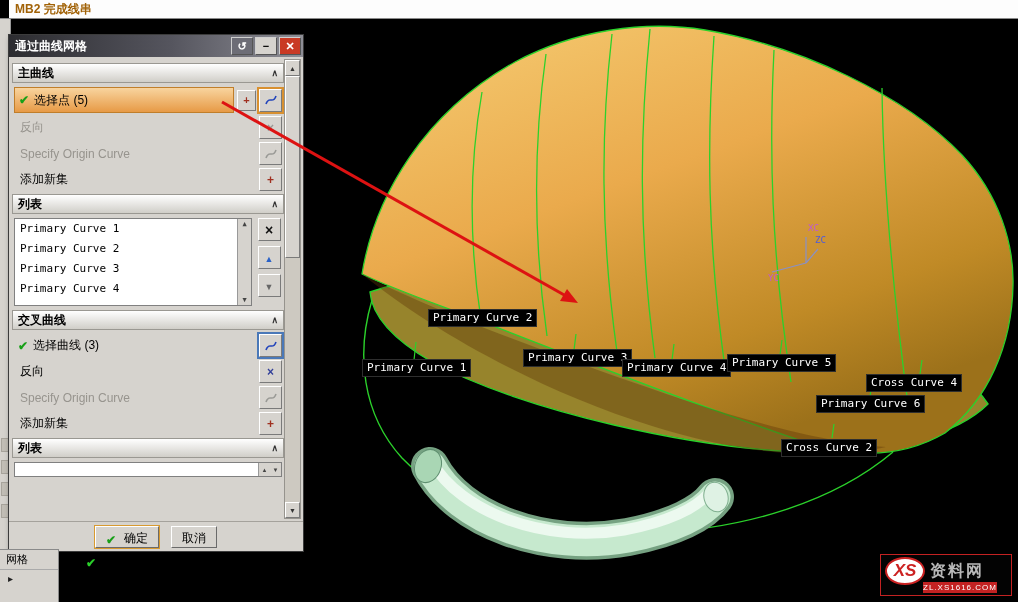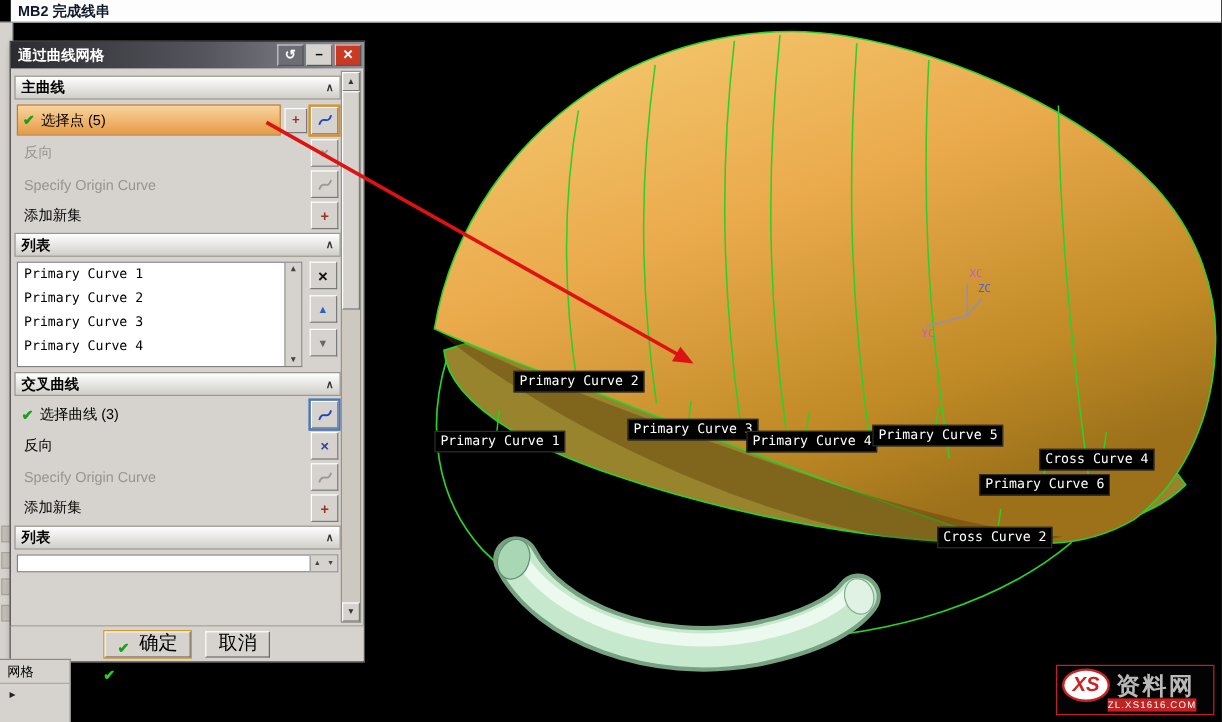--- a/index.html
+++ b/index.html
@@ -3,21 +3,21 @@
 <meta charset="utf-8">
 <style>
   html,body{margin:0;padding:0;background:#222;}
   #page{position:relative;width:1018px;height:602px;background:#000;overflow:hidden;
         font-family:"Liberation Sans",sans-serif;}
 
   
   .topbar{position:absolute;top:0;left:0;width:100%;height:18px;background:#fdfdfd;
           border-bottom:1px solid #8a8a8a;z-index:15;}
   .topbar .blk{position:absolute;left:0;top:0;width:9px;height:18px;background:#000;}
-  .topbar .title{position:absolute;left:15px;top:1px;font-size:12px;font-weight:bold;color:#0f172a;}
+  .topbar .title{position:absolute;left:15px;top:1px;font-size:12px;font-weight:bold;color:#a16207;}
 
   
   .leftstrip{position:absolute;left:0;top:18px;width:10px;bottom:0;background:#d6d3ce;
              border-right:1px solid #9a9a9a;z-index:4;}
   .leftstrip .tick{position:absolute;left:1px;width:7px;height:12px;background:#c2beb6;border:1px solid #a8a49c;}
 
   
   .viewport-svg{position:absolute;left:0;top:0;z-index:1;pointer-events:none;}
   .arrow-svg{position:absolute;left:0;top:0;z-index:30;pointer-events:none;}
   .vlabel{position:absolute;background:#000;color:#fff;font-family:"DejaVu Sans Mono",monospace;
@@ -77,21 +77,21 @@
   .ico-up::before{content:"▲";color:#2a62c8;font-size:9px;}
   .ico-dn::before{content:"▼";color:#666;font-size:9px;}
 
   .thinlist{height:13px;background:#fff;border:1px solid #808080;margin:2px 2px;position:relative;}
   .thinlist .mini-h{position:absolute;right:0;top:0;bottom:0;width:22px;background:#d6d3ce;
                     border-left:1px solid #999;display:flex;align-items:center;justify-content:space-around;font-size:6px;color:#444;}
 
   .dlg-footer{position:absolute;left:0;right:0;bottom:0;height:29px;border-top:1px solid #a5a29c;
               display:flex;align-items:center;justify-content:center;gap:12px;background:#d6d3ce;}
   .btn{height:20px;padding:0 10px;background:#d6d3ce;border:1px solid;border-color:#fff #6a6a6a #6a6a6a #fff;
-       font-size:16px;display:flex;align-items:flex-end;gap:3px;color:#000;}
+       font-size:12px;display:flex;align-items:flex-end;gap:3px;color:#000;}
   .btn.ok{outline:1px solid #d89a30;}
 
   .dlg-scroll{position:absolute;top:24px;right:2px;width:15px;bottom:32px;background:#cdc9c1;border:1px solid #96938d;}
   .dsb-arrow{position:absolute;left:0;right:0;height:14px;background:#d6d3ce;border:1px solid;
              border-color:#fff #7a7a7a #7a7a7a #fff;display:flex;align-items:center;justify-content:center;font-size:7px;color:#333;}
   .dsb-up{top:0;}
   .dsb-dn{bottom:0;}
   .dsb-thumb{position:absolute;left:0;right:0;top:16px;height:180px;background:#d6d3ce;border:1px solid;
              border-color:#fff #7a7a7a #7a7a7a #fff;}
 
@@ -100,21 +100,21 @@
             border-top:1px solid #8a8a8a;border-right:1px solid #8a8a8a;z-index:12;font-size:11px;color:#000;}
   .bl-panel .frag{padding:2px 0 2px 6px;border-bottom:1px solid #aaa;}
   .bl-panel .arr{padding:3px 0 0 8px;font-size:10px;color:#222;}
 
   
   .wm{position:absolute;right:6px;bottom:6px;width:130px;height:40px;border:1px solid #c32222;z-index:6;
       background:rgba(10,10,10,.25);}
   .wm-row{display:flex;align-items:center;gap:5px;padding:2px 4px 0 4px;}
   .wm-logo{width:36px;height:24px;border:2px solid #cc2222;border-radius:50%;background:#fff;color:#cc2222;
            font-style:italic;font-weight:bold;font-size:17px;display:flex;align-items:center;justify-content:center;flex:0 0 auto;}
-  .wm-name{font-size:20px;font-weight:bold;color:#b9b9b9;letter-spacing:2px;}
+  .wm-name{font-size:16px;font-weight:bold;color:#b9b9b9;letter-spacing:2px;}
   .wm-url{position:absolute;left:42px;right:14px;bottom:2px;background:#c32222;color:#fff;font-size:8px;
           text-align:center;letter-spacing:1px;line-height:11px;}
 </style>
 </head>
 <body>
 
 <div id="page">
 
   <svg class="viewport-svg" width="1018" height="602" viewBox="0 0 1018 602">
     <defs>

